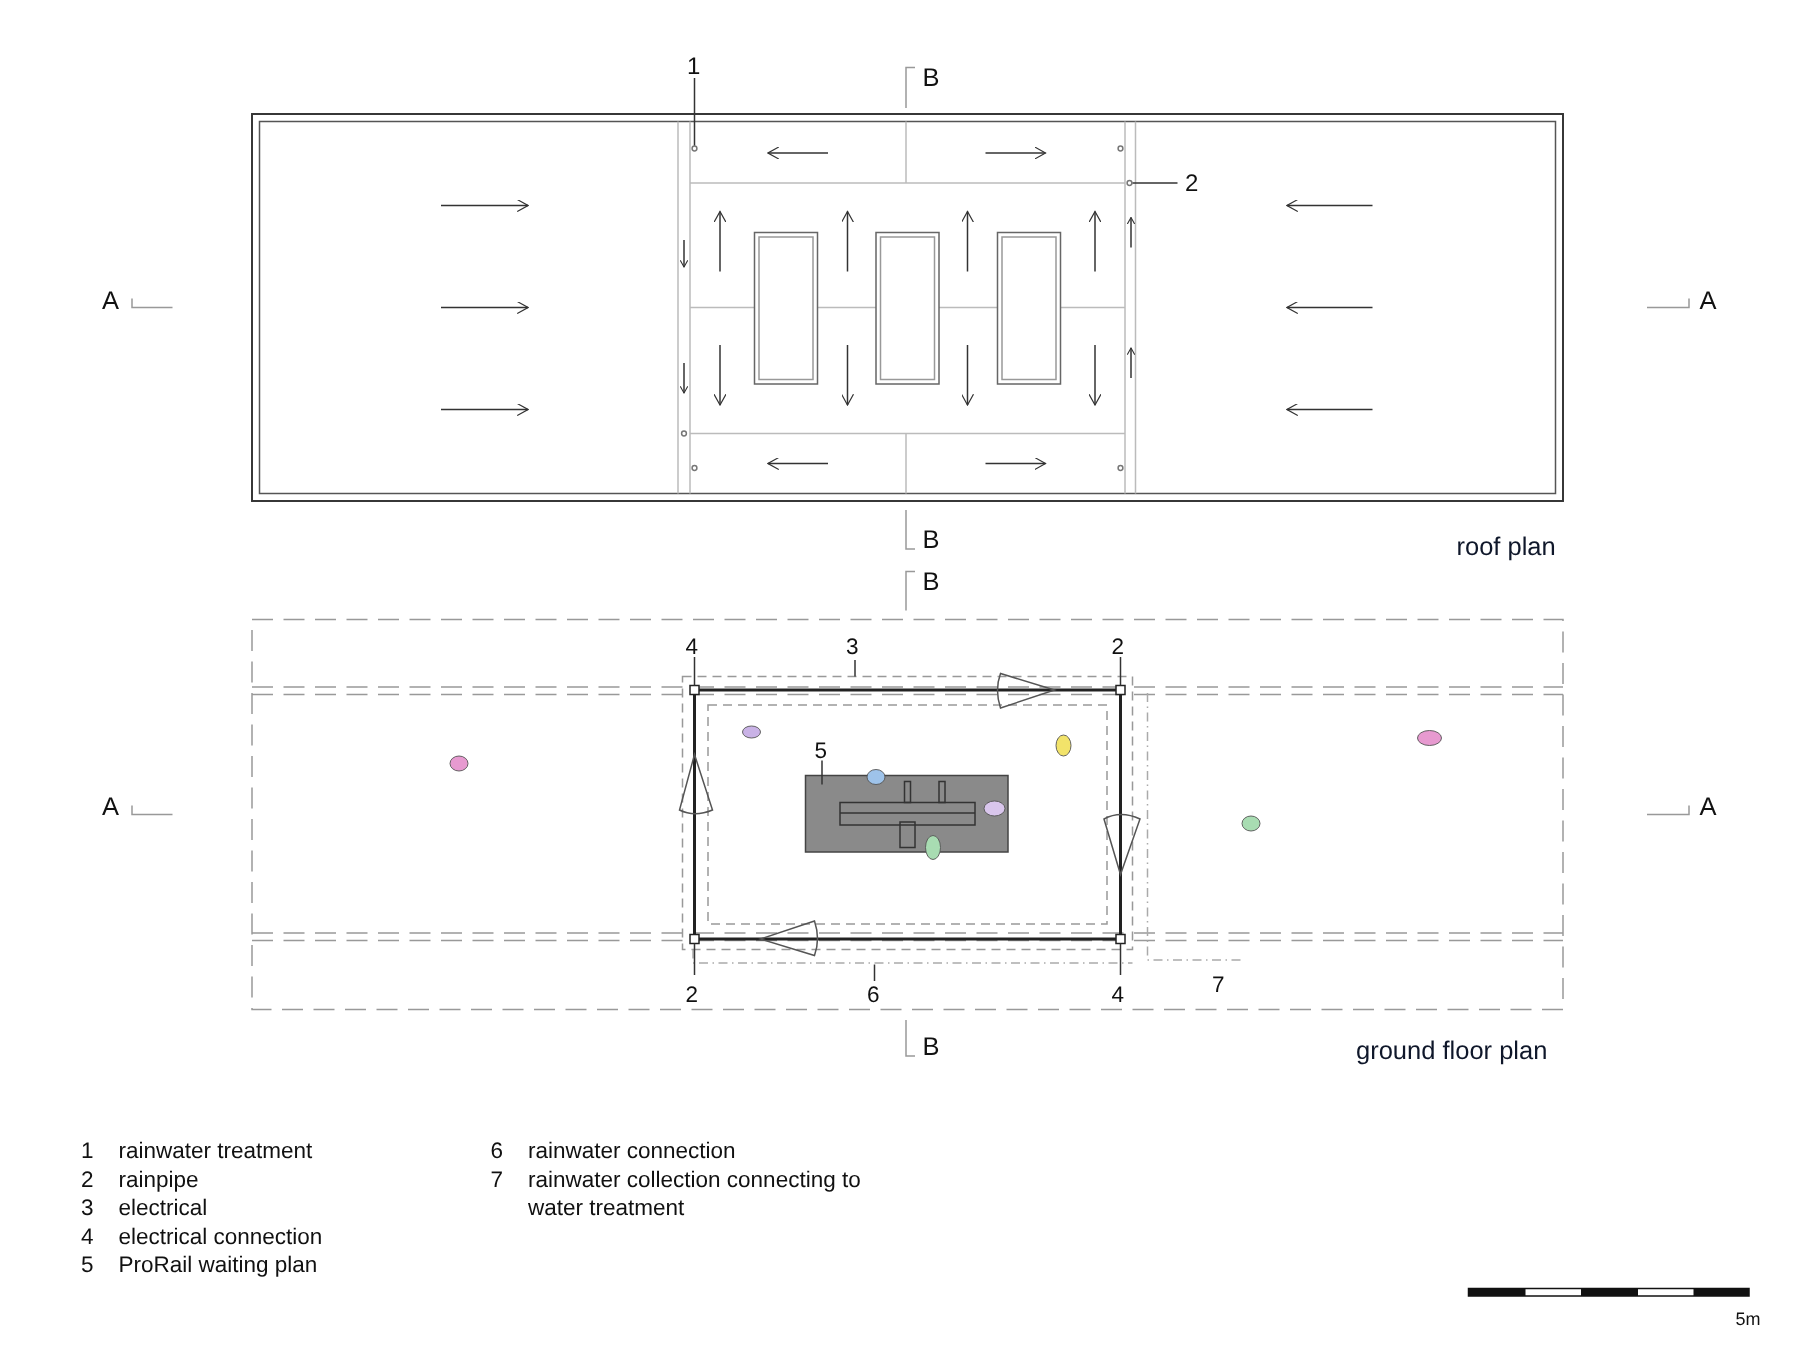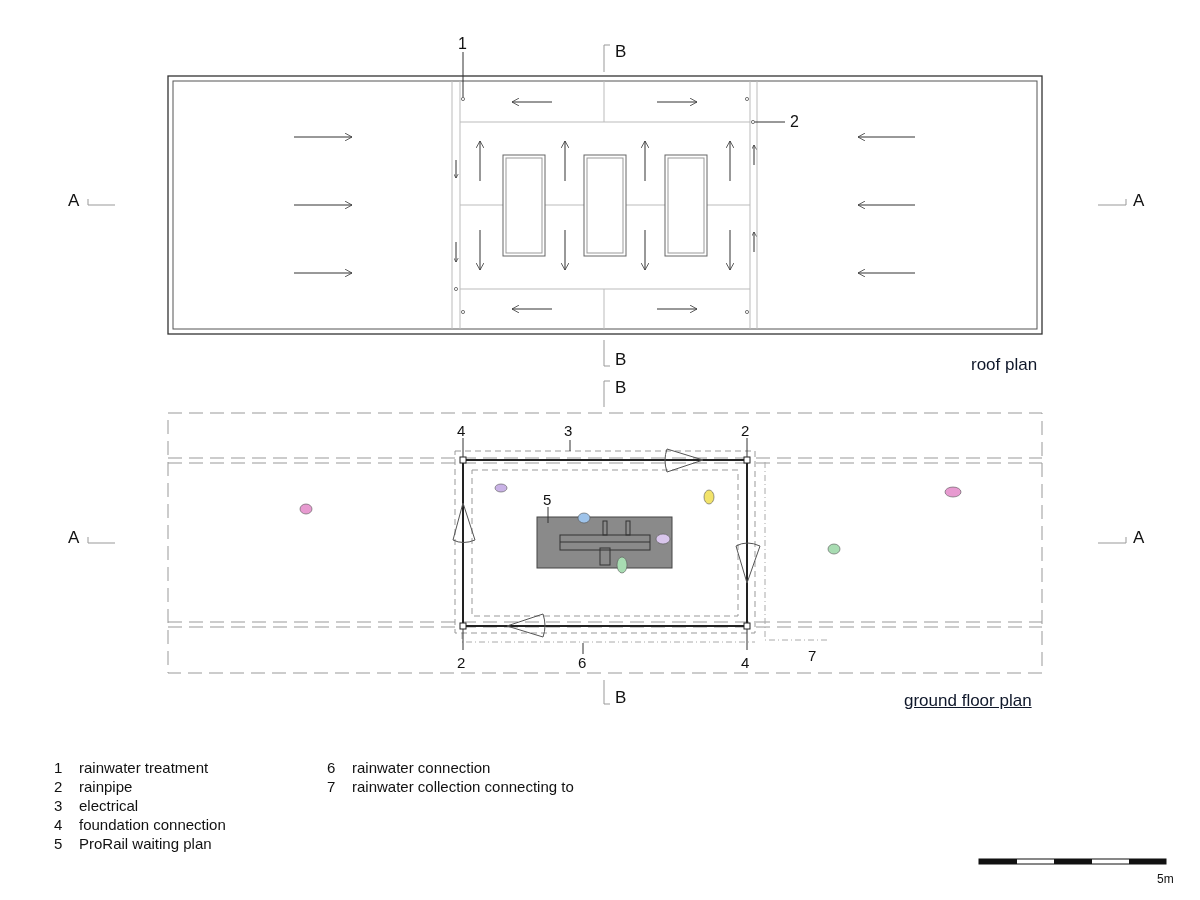--- a/index.html
+++ b/index.html
@@ -182,46 +182,50 @@
   <g>
     <rect x="979" y="859" width="187" height="5" fill="#fff" stroke="#111" stroke-width="1"></rect>
     <rect x="979" y="859" width="38" height="5" fill="#111"></rect>
     <rect x="1054" y="859" width="38" height="5" fill="#111"></rect>
     <rect x="1129" y="859" width="37" height="5" fill="#111"></rect>
     <text class="lbl" x="1157" y="883" font-size="12">5m</text>
   </g>
 </svg>
 
 <div class="plan-title" style="left:971px;top:355px;">roof plan</div>
-<div class="plan-title" style="left:904px;top:691px;text-decoration:underline;">ground floor plan</div>
+<div class="plan-title" style="left:904px;top:691px;">ground floor plan</div>
 
 <div class="legend" style="left:54px;top:758px;">
   <div class="row">
       <span class="num">1</span>
       <span>rainwater treatment</span>
     </div>
   <div class="row">
       <span class="num">2</span>
       <span>rainpipe</span>
     </div>
   <div class="row">
       <span class="num">3</span>
       <span>electrical</span>
     </div>
   <div class="row">
       <span class="num">4</span>
-      <span>foundation connection</span>
+      <span>electrical connection</span>
     </div>
   <div class="row">
       <span class="num">5</span>
       <span>ProRail waiting plan</span>
     </div>
 </div>
 <div class="legend" style="left:327px;top:758px;">
   <div class="row">
       <span class="num">6</span>
       <span>rainwater connection</span>
     </div>
   <div class="row">
       <span class="num">7</span>
       <span>rainwater collection connecting to</span>
     </div>
+  <div class="row">
+      <span class="num"></span>
+      <span>water treatment</span>
+    </div>
 </div>
 
 </body></html>

